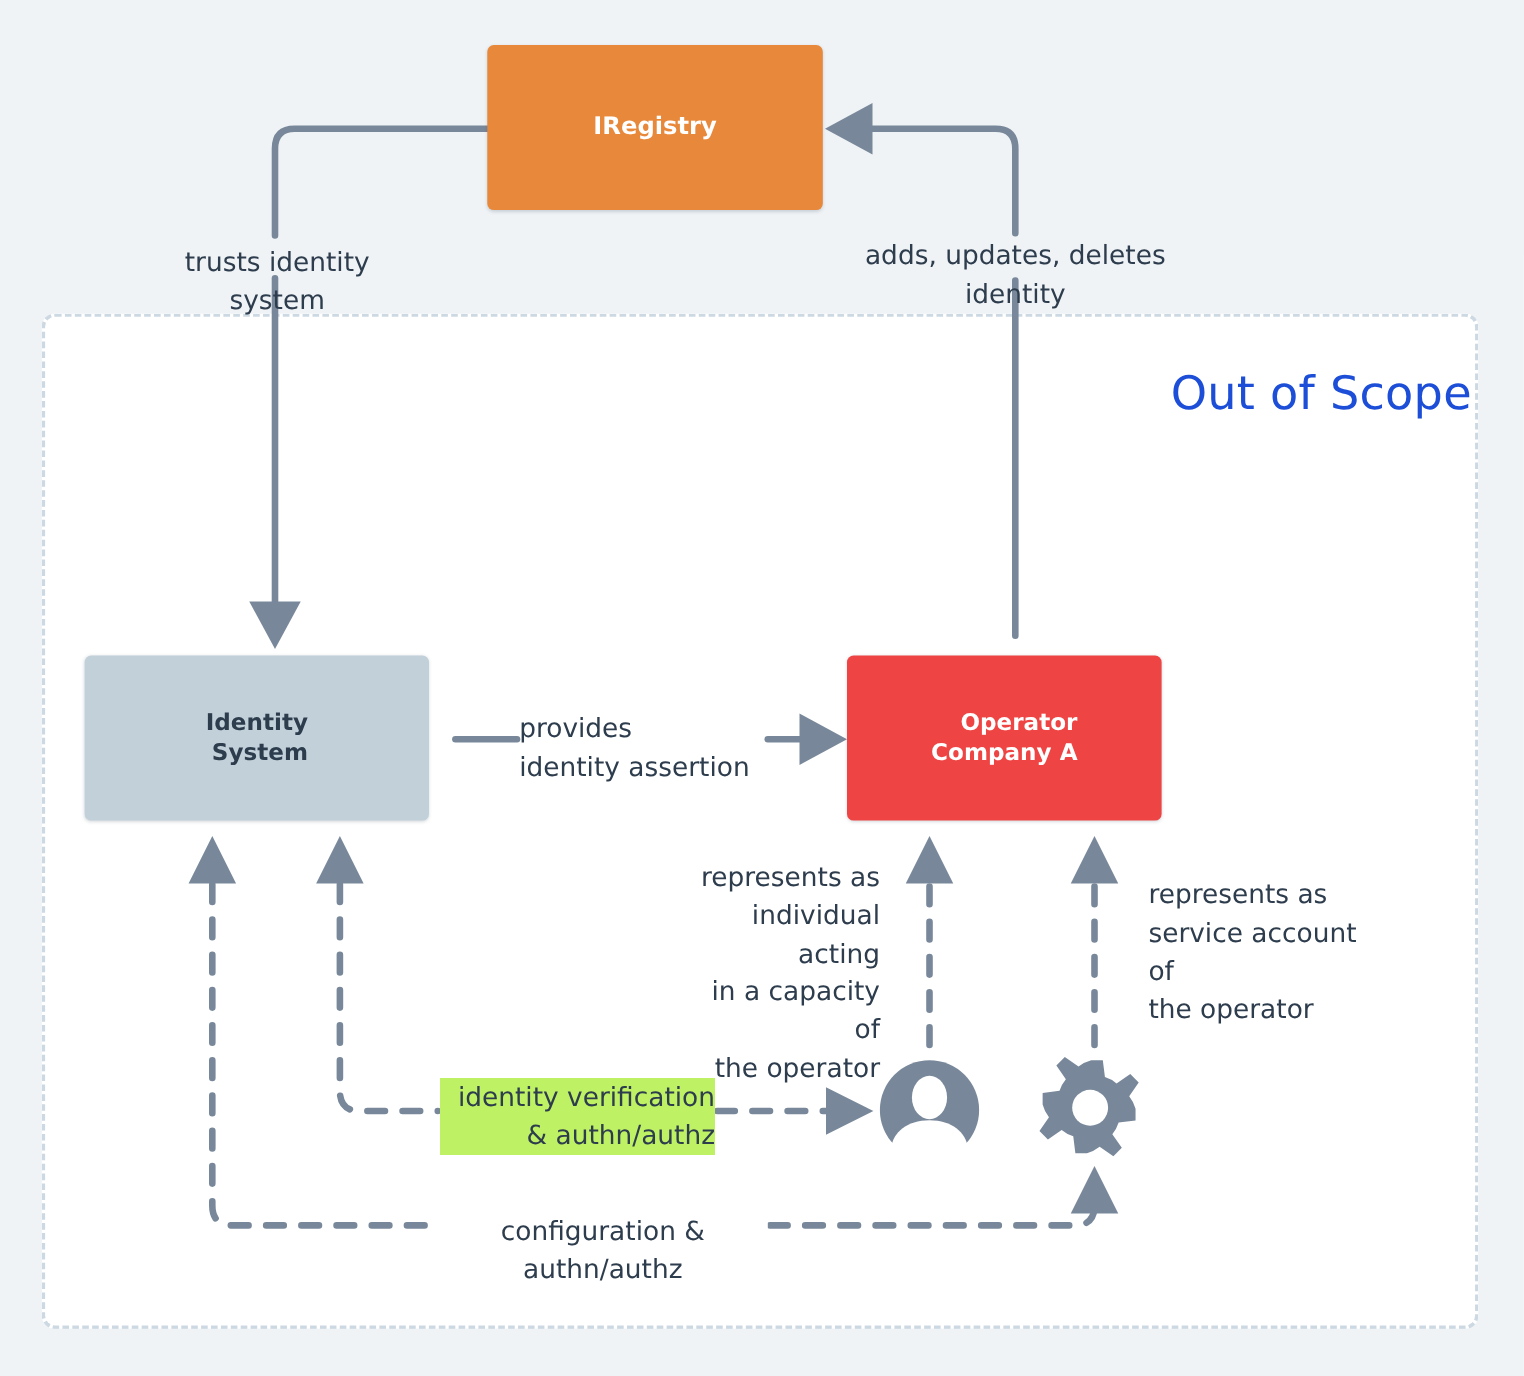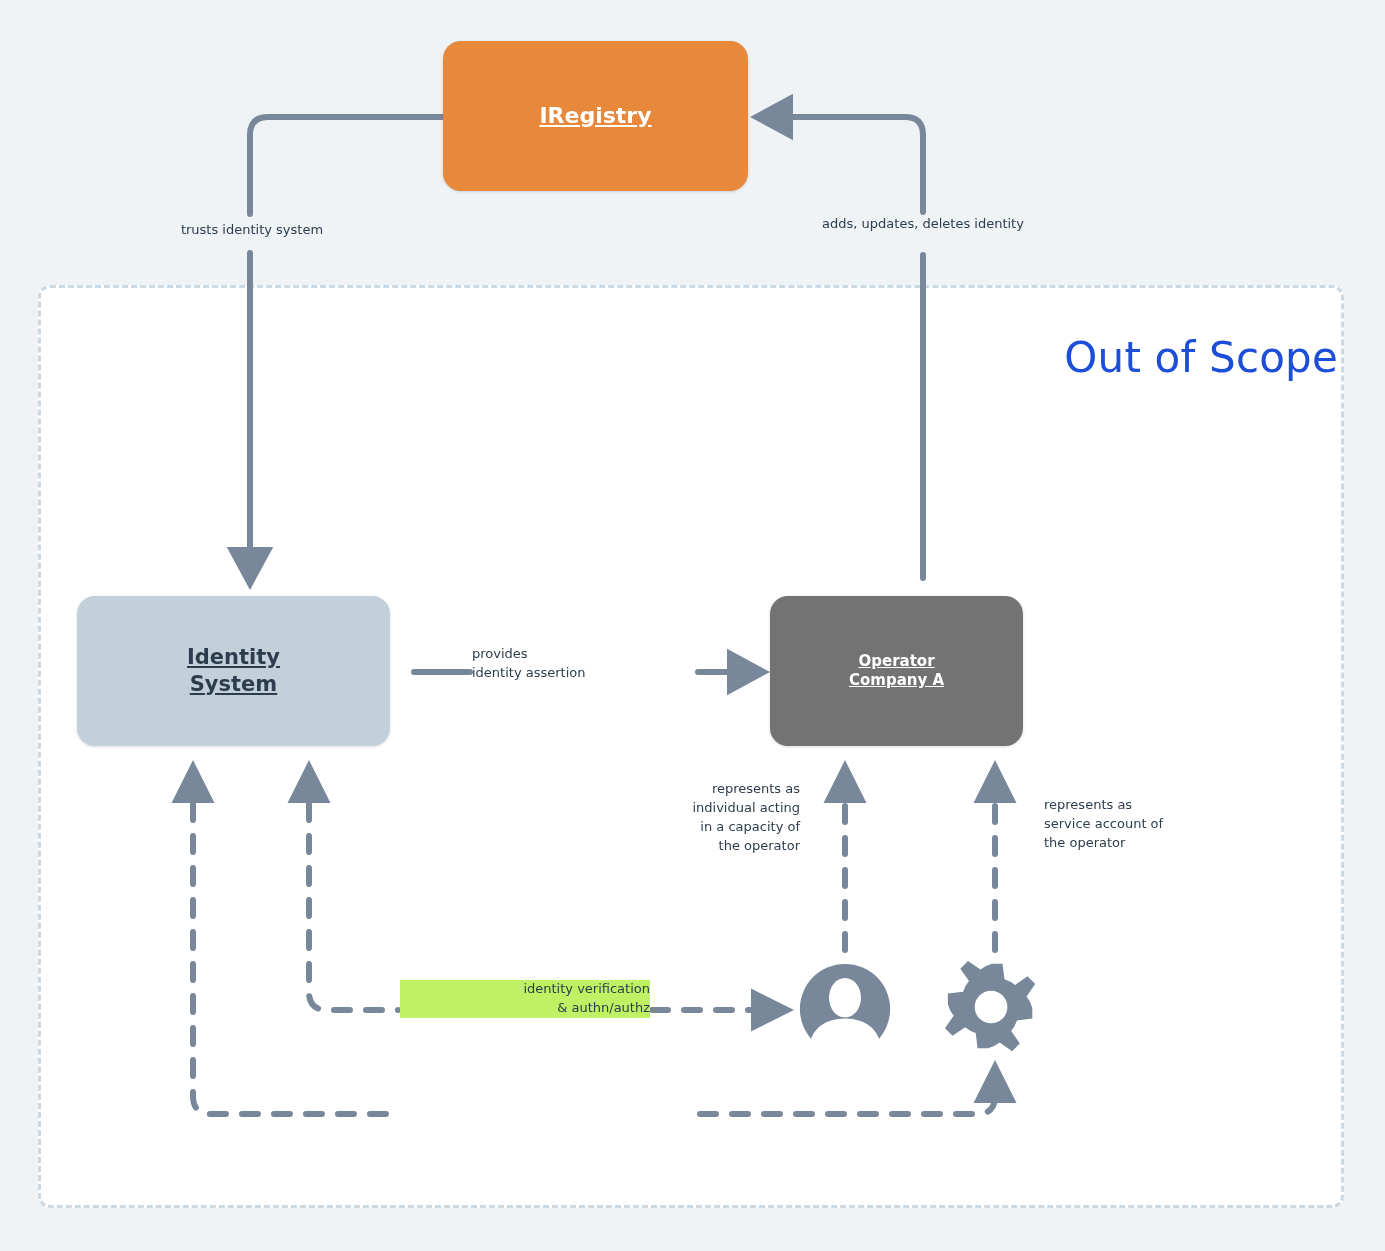--- a/index.html
+++ b/index.html
@@ -40,30 +40,29 @@
     left: 928px;
     top: 333px;
     width: 410px;
     text-align: right;
     font-size: 42px;
     color: #1d4ed8;
     letter-spacing: 0.2px;
   }
   .node {
     position: absolute;
-    border-radius: 18px;
+    border-radius: 6px;
     display: flex;
     align-items: center;
     justify-content: center;
-    text-align: center;
+    text-align: right;
     font-weight: bold;
     line-height: 1.30;
     box-shadow: 0 1px 3px rgba(40,60,80,0.18);
     box-sizing: border-box;
-    text-decoration: underline;
   }
   .node-registry {
     left: 443px;
     top: 41px;
     width: 305px;
     height: 150px;
     background: #e8883a;
     color: #ffffff;
     font-size: 22px;
   }
@@ -72,30 +71,30 @@
     top: 596px;
     width: 313px;
     height: 150px;
     background: #c2d0da;
     color: #2e3d4d;
     font-size: 21px;
   }
   .node-operator {
     left: 770px;
     top: 596px;
-    width: 253px;
+    width: 286px;
     height: 150px;
-    background: #737373;
+    background: #ef4444;
     color: #ffffff;
-    font-size: 15px;
+    font-size: 21px;
   }
   .edge-label {
     position: absolute;
     color: #2e3d4d;
-    font-size: 13px;
+    font-size: 24px;
     line-height: 1.45;
     white-space: pre-line;
   }
   .lbl-trusts      { left: 136px; top: 221px; width: 232px; text-align: center; }
   .lbl-adds        { left: 758px; top: 215px; width: 330px; text-align: center; }
   .lbl-provides    { left: 472px; top: 645px; width: 230px; text-align: left; }
   .lbl-individual  { left: 620px; top: 780px; width: 180px; text-align: right; }
   .lbl-service     { left: 1044px; top: 796px; width: 215px; text-align: left; }
   .lbl-verify      { left: 400px; top: 980px; width: 250px; text-align: right; background:#bef264; }
   .lbl-config      { left: 398px; top: 1102px; width: 300px; text-align: center; background:#fff; }
@@ -182,20 +181,21 @@
 in a capacity of
 the operator</div>
 
   <div class="edge-label lbl-service">represents as
 service account of
 the operator</div>
 
   <div class="edge-label lbl-verify">identity verification
 &amp; authn/authz</div>
 
+  <div class="edge-label lbl-config">configuration &amp; authn/authz</div>
 
   <div class="icon-holder icon-person">
     <svg viewBox="0 0 100 100" width="94" height="94" aria-hidden="true">
       <circle cx="50" cy="50" r="48" fill="#78889a"></circle>
       <ellipse cx="50" cy="38" rx="17" ry="21" fill="#ffffff"></ellipse>
       <path d="M50,60 C28,60 15,72 13,86 A48,48 0 0 0 87,86 C85,72 72,60 50,60 Z" fill="#ffffff"></path>
     </svg>
   </div>
 
   <div class="icon-holder icon-gear">

